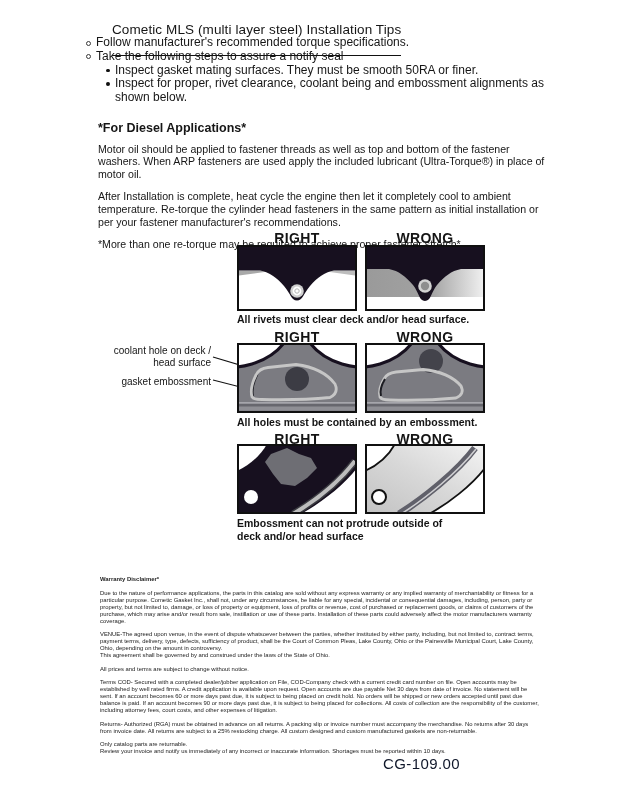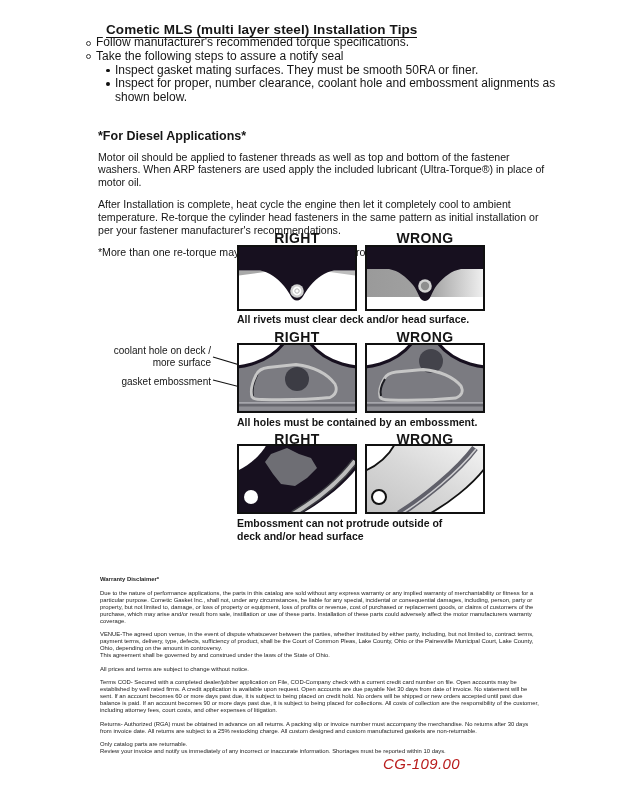--- a/index.html
+++ b/index.html
@@ -8,41 +8,41 @@
     width:618px;height:800px;
     margin:0 auto;
     background:#ffffff;
     font-family:"Liberation Sans", sans-serif;
     color:#161616;
     overflow:hidden;
   }
   .abs{position:absolute;}
   
   .doc-title{
-    left:106px;top:22px;
-    font-size:13.5px;font-weight:bold;
+    left:112px;top:22px;
+    font-size:13.5px;font-weight:normal;
     border-bottom:1.6px solid #111;
-    padding-bottom:0;
+    padding-bottom:18px;
     letter-spacing:0.1px;
   }
   
   .tips{left:86px;top:36px;width:470px;font-size:12px;line-height:13.8px;}
   .tip{position:relative;padding-left:10px;}
   .tip.l1::before{
     content:"";position:absolute;left:0;top:4.5px;
     width:3.2px;height:3.2px;border:1px solid #3a3a3a;border-radius:50%;
   }
   .tip.l2{margin-left:19px;}
   .tip.l2::before{
     content:"";position:absolute;left:1px;top:5px;
     width:3.8px;height:3.8px;background:#111;border-radius:50%;
   }
   
   .diesel{left:98px;top:114px;width:452px;font-size:10.6px;line-height:12.6px;}
-  .diesel h2{font-size:12.5px;font-weight:bold;margin:16px 0 8px 0;}
+  .diesel h2{font-size:12.5px;font-weight:bold;margin:8px 0 8px 0;}
   .diesel p{margin:0 0 10px 0;}
   
   .dg-label{
     width:120px;text-align:center;
     font-size:14px;font-weight:600;letter-spacing:0.4px;color:#141414;
   }
   .dg-caption{
     font-size:10.5px;font-weight:600;line-height:12.5px;color:#141414;
   }
   .dg-box{display:block;}
@@ -53,35 +53,35 @@
   .fineprint{
     left:100px;top:576px;width:441px;
     font-size:5.9px;line-height:7px;color:#222;
   }
   .fineprint p{margin:0 0 6.5px 0;}
   .fineprint .fp-head{font-weight:bold;margin-bottom:6.5px;}
   .fineprint .tight{margin-bottom:0;}
   
   .doc-number{
     left:383px;top:755px;
-    font-size:15px;letter-spacing:0.4px;color:#b91c1c;font-style:italic;
+    font-size:15px;letter-spacing:0.4px;color:#0f172a;
   }
 </style>
 </head>
 <body>
 
 <div class="page">
 
   <div class="abs doc-title">Cometic MLS (multi layer steel) Installation Tips</div>
 
   <div class="abs tips">
     <div class="tip l1">Follow manufacturer's recommended torque specifications.</div>
     <div class="tip l1">Take the following steps to assure a notify seal</div>
     <div class="tip l2">Inspect gasket mating surfaces.  They must be smooth 50RA or finer.</div>
-    <div class="tip l2">Inspect for proper, number clearance, coolant hole and embossment alignments as shown below.</div>
+    <div class="tip l2">Inspect for proper, rivet clearance, coolant being and embossment alignments as shown below.</div>
   </div>
 
   <div class="abs diesel">
     <h2>*For Diesel Applications*</h2>
     <p>Motor oil should be applied to fastener threads as well as top and bottom of the fastener washers. When ARP fasteners are used apply the included lubricant (Ultra-Torque®) in place of motor oil.</p>
     <p>After Installation is complete, heat cycle the engine then let it completely cool to ambient temperature. Re-torque the cylinder head fasteners in the same pattern as initial installation or per your fastener manufacturer's recommendations.</p>
     <p>*More than one re-torque may be required to achieve proper fastener stretch*</p>
   </div>
 
   <div class="abs dg-label" style="left:237px;top:230px;">RIGHT</div>
@@ -112,21 +112,21 @@
     <circle cx="60" cy="41" r="6.8" fill="#d2d2d2"></circle>
     <circle cx="60" cy="41" r="4.2" fill="#8e8e8e"></circle>
     <rect x="1" y="1" width="118" height="64" fill="none" stroke="#101010" stroke-width="2"></rect>
   </svg>
 
   <div class="abs dg-caption" style="left:237px;top:313px;">All rivets must clear deck and/or head surface.</div>
 
   <div class="abs dg-label" style="left:237px;top:329px;">RIGHT</div>
   <div class="abs dg-label" style="left:365px;top:329px;">WRONG</div>
 
-  <div class="abs callout" style="left:113px;top:345px;width:98px;">coolant hole on deck / more surface</div>
+  <div class="abs callout" style="left:113px;top:345px;width:98px;">coolant hole on deck / head surface</div>
   <div class="abs callout" style="left:113px;top:376px;width:98px;">gasket embossment</div>
 
   <svg class="abs" style="left:205px;top:350px;" width="100" height="55" viewBox="0 0 100 55">
     <line x1="8" y1="7" x2="88" y2="31" stroke="#111" stroke-width="1.1"></line>
     <line x1="8" y1="30" x2="55" y2="42" stroke="#111" stroke-width="1.1"></line>
   </svg>
 
   <svg class="abs dg-box" style="left:237px;top:343px;" width="120" height="70" viewBox="0 0 120 70">
     <rect width="120" height="70" fill="#7b7b81"></rect>
     <path d="M0,0 H47 C40,9 28,17 15,21 C10,22.5 5,23.5 0,24 Z" fill="#ffffff"></path>

